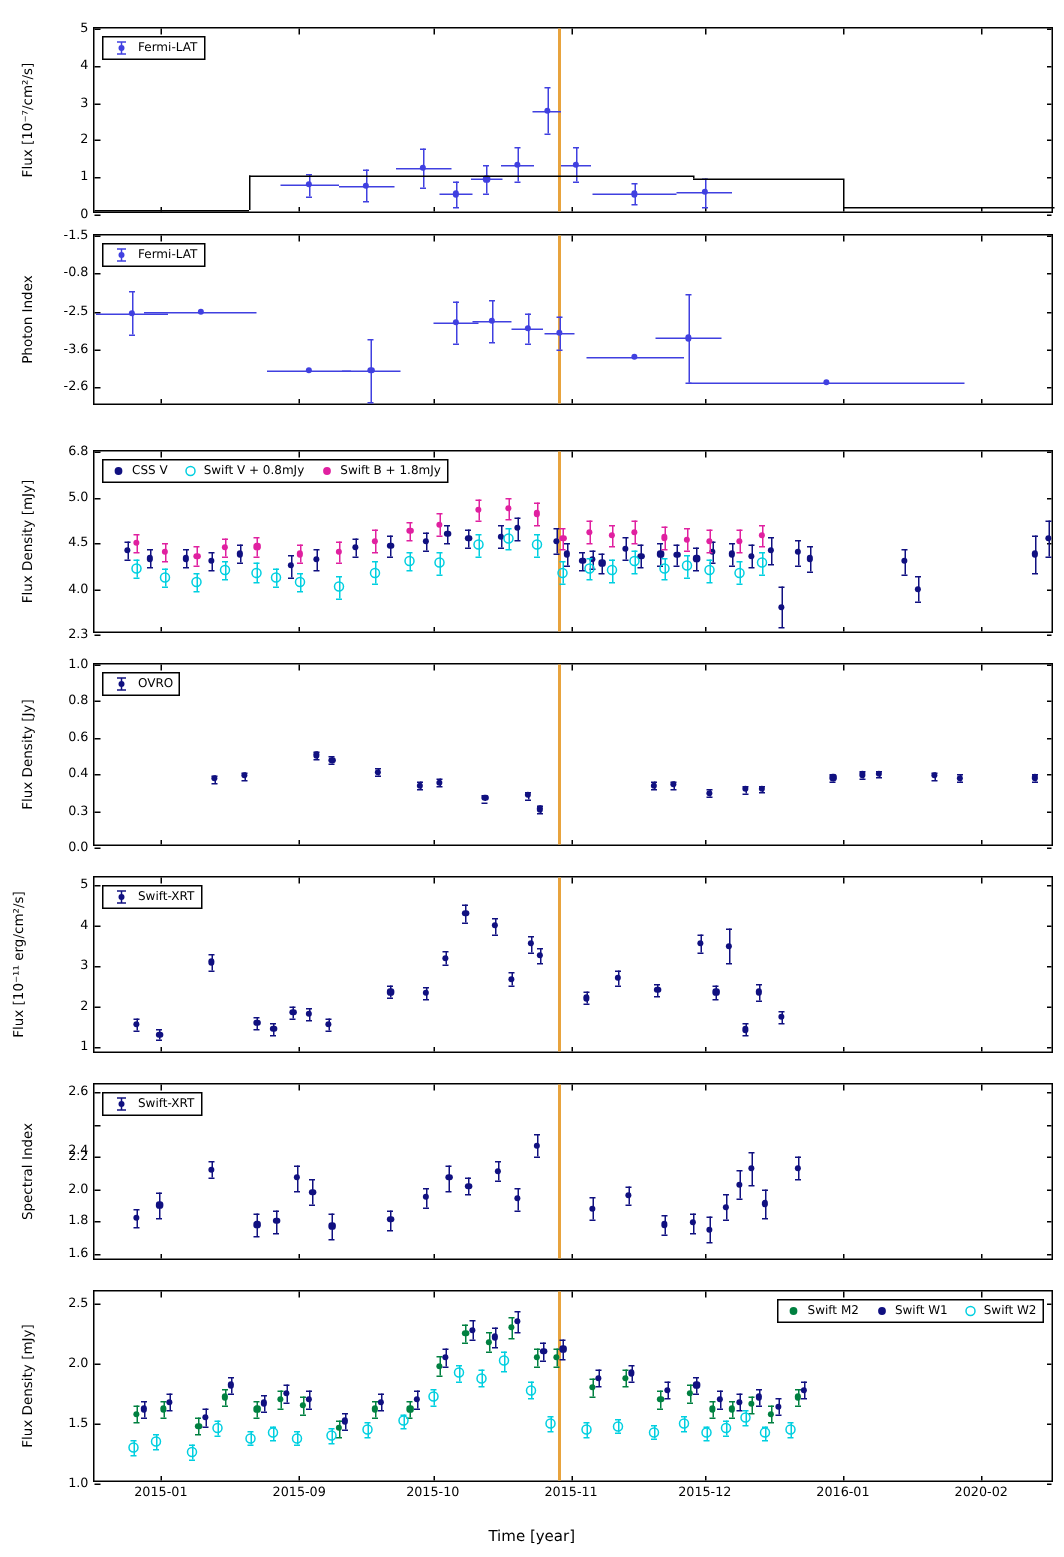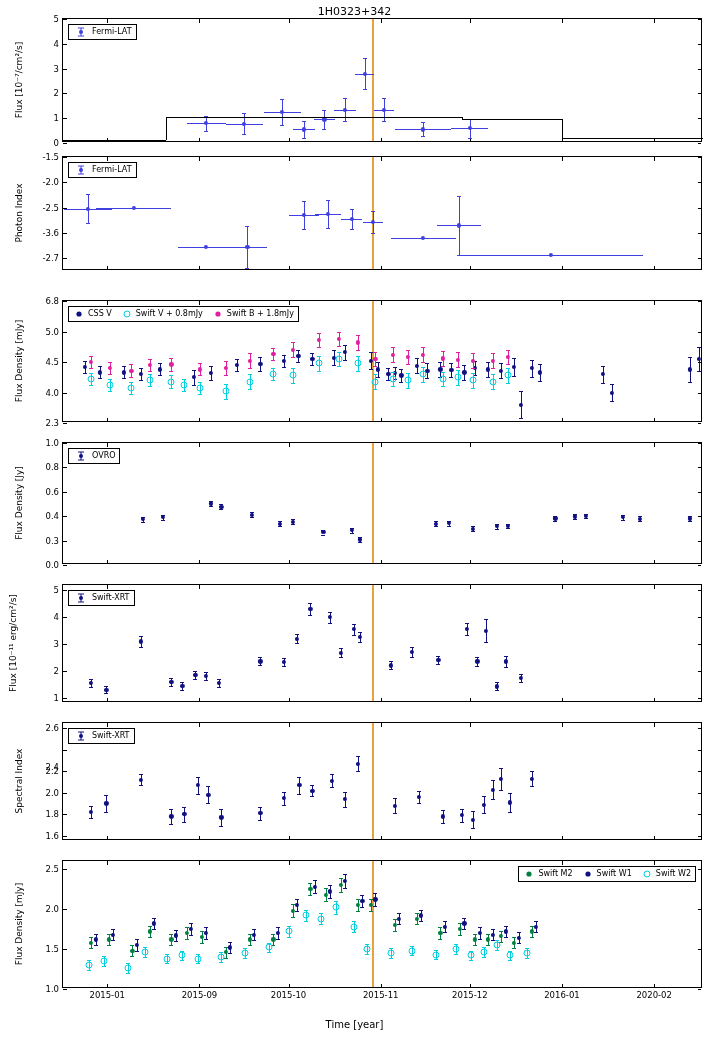--- a/index.html
+++ b/index.html
@@ -22,21 +22,20 @@
   .legitem{display:flex;align-items:center;gap:3px;white-space:nowrap;}
   .pt{position:absolute;transform:translate(-50%,-50%);}
   .err{position:absolute;background:currentColor;}
   .step{position:absolute;background:#000;}
   svg{display:block;}
 </style>
 </head>
 <body>
 
 <div id="root">
-  <div class="title">1H0323+342</div>
   <div id="panels">
       <div class="panel" style="left: 62px; top: 18px; width: 640px; height: 124px;">
         <div class="tm tmy" style="top: 124px;"></div>
         <div class="tm tmyr" style="top: 124px;"></div>
         <div class="tick ytick" style="top: 124px;">0</div>
         <div class="tm tmy" style="top: 99.2px;"></div>
         <div class="tm tmyr" style="top: 99.2px;"></div>
         <div class="tick ytick" style="top: 99.2px;">1</div>
         <div class="tm tmy" style="top: 74.4px;"></div>
         <div class="tm tmyr" style="top: 74.4px;"></div>
@@ -132,30 +131,30 @@
                 <circle cx="8" cy="5" r="2" fill="#4040E0"></circle>
               </svg>
             </span>
             <span>Fermi-LAT</span>
           </div>
         </div>
       </div>
       <div class="panel" style="left: 62px; top: 156px; width: 640px; height: 114px;">
         <div class="tm tmy" style="top: 101.333px;"></div>
         <div class="tm tmyr" style="top: 101.333px;"></div>
-        <div class="tick ytick" style="top: 101.333px;">-2.7</div>
+        <div class="tick ytick" style="top: 101.333px;">-2.6</div>
         <div class="tm tmy" style="top: 76px;"></div>
         <div class="tm tmyr" style="top: 76px;"></div>
         <div class="tick ytick" style="top: 76px;">-3.6</div>
         <div class="tm tmy" style="top: 50.6667px;"></div>
         <div class="tm tmyr" style="top: 50.6667px;"></div>
         <div class="tick ytick" style="top: 50.6667px;">-2.5</div>
         <div class="tm tmy" style="top: 25.3333px;"></div>
         <div class="tm tmyr" style="top: 25.3333px;"></div>
-        <div class="tick ytick" style="top: 25.3333px;">-2.0</div>
+        <div class="tick ytick" style="top: 25.3333px;">-0.8</div>
         <div class="tm tmy" style="top: 0px;"></div>
         <div class="tm tmyr" style="top: 0px;"></div>
         <div class="tick ytick" style="top: 0px;">-1.5</div>
         <div class="tm tmx" style="left: 44.2576px;"></div>
         <div class="tm tmxt" style="left: 44.2576px;"></div>
         <div class="tm tmx" style="left: 136.461px;"></div>
         <div class="tm tmxt" style="left: 136.461px;"></div>
         <div class="tm tmx" style="left: 225.519px;"></div>
         <div class="tm tmxt" style="left: 225.519px;"></div>
         <div class="tm tmx" style="left: 317.722px;"></div>

